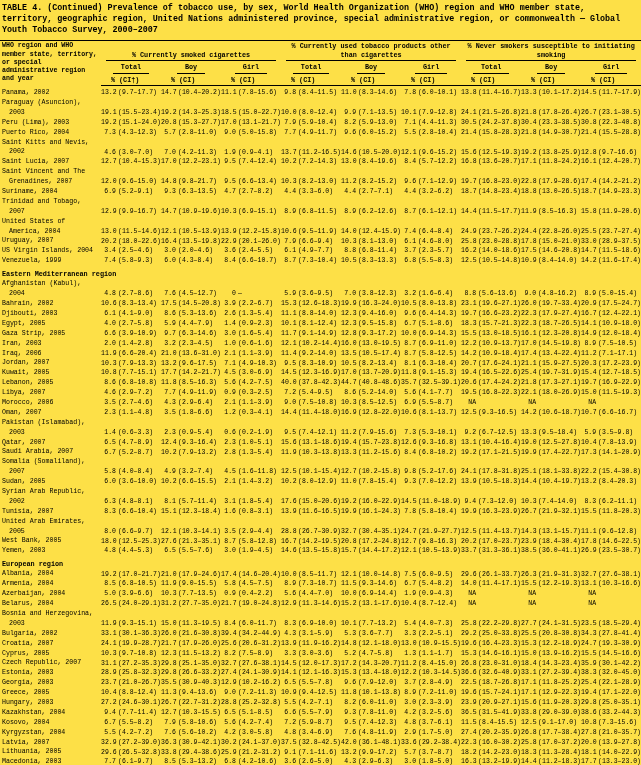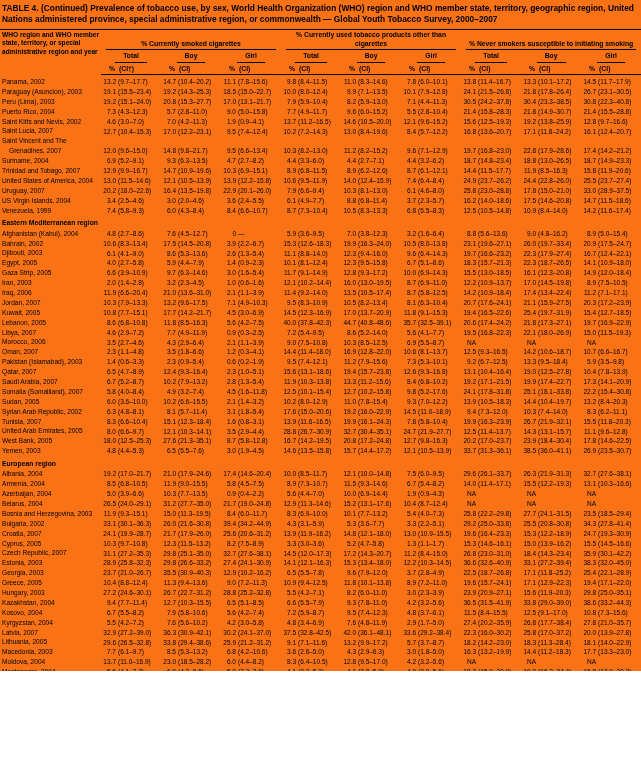--- a/index.html
+++ b/index.html
@@ -1,17 +1,17 @@
 <!DOCTYPE html>
 <html><head>
 <meta charset="utf-8">
 <style>
   html,body{margin:0;padding:0;background:#fff;}
-  .page{width:641px;height:671px;overflow:hidden;background:#f97316;color:#000;
-        font-family:Liberation Sans, sans-serif;}
+  .page{width:641px;height:765px;overflow:hidden;background:#fde047;color:#000;
+        font-family:Liberation Mono, monospace;}
   .title{font-weight:bold;font-size:8.4px;line-height:1.32;padding:3px 3px 4px 2px;}
   table{border-collapse:collapse;table-layout:fixed;width:641px;border-top:1.4px solid #000;}
   thead th{font-weight:bold;font-size:6.8px;line-height:1.25;vertical-align:bottom;padding:1px 1px;text-align:center;}
   th.stub{text-align:left;vertical-align:top;font-size:6.6px;padding-left:2px;}
   th.group span{display:block;margin:0 4px;padding:0 0 1px;border-bottom:1px solid #000;}
   th.sub span{display:inline-block;padding:0 8px 1px;border-bottom:1px solid #000;}
   tr.units th{border-bottom:1px solid #000;font-weight:bold;}
   th.pcthead{text-align:right;}
   th.cihead{text-align:left;padding-left:3px;}
   tbody td{font-size:6.5px;line-height:1.5;vertical-align:bottom;padding:0;}

